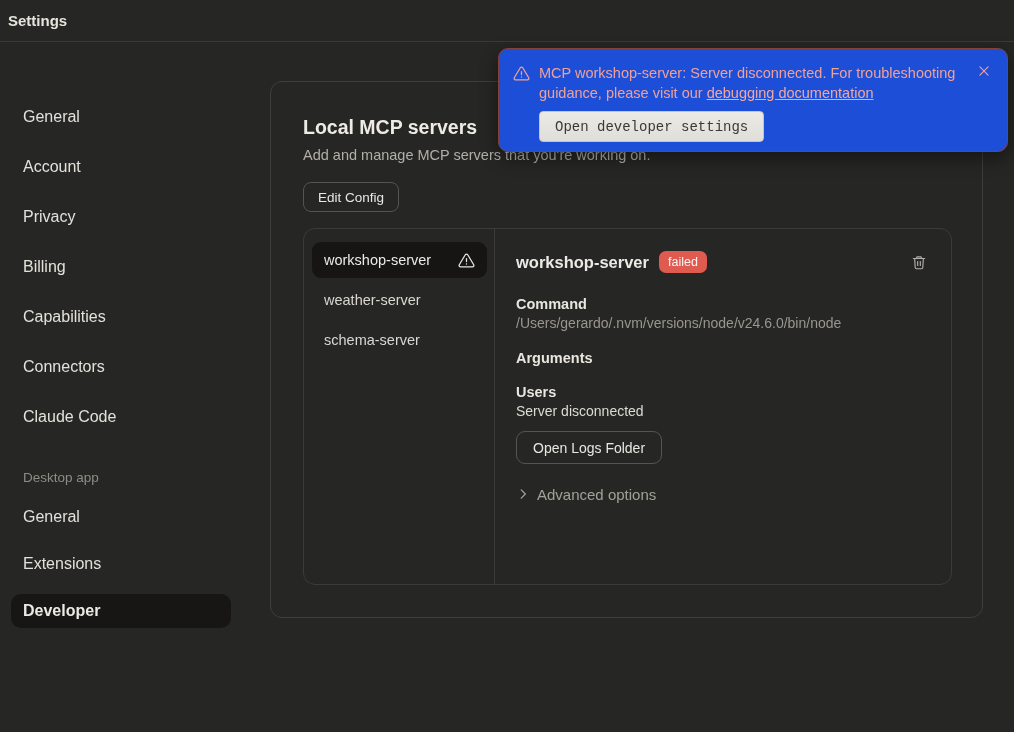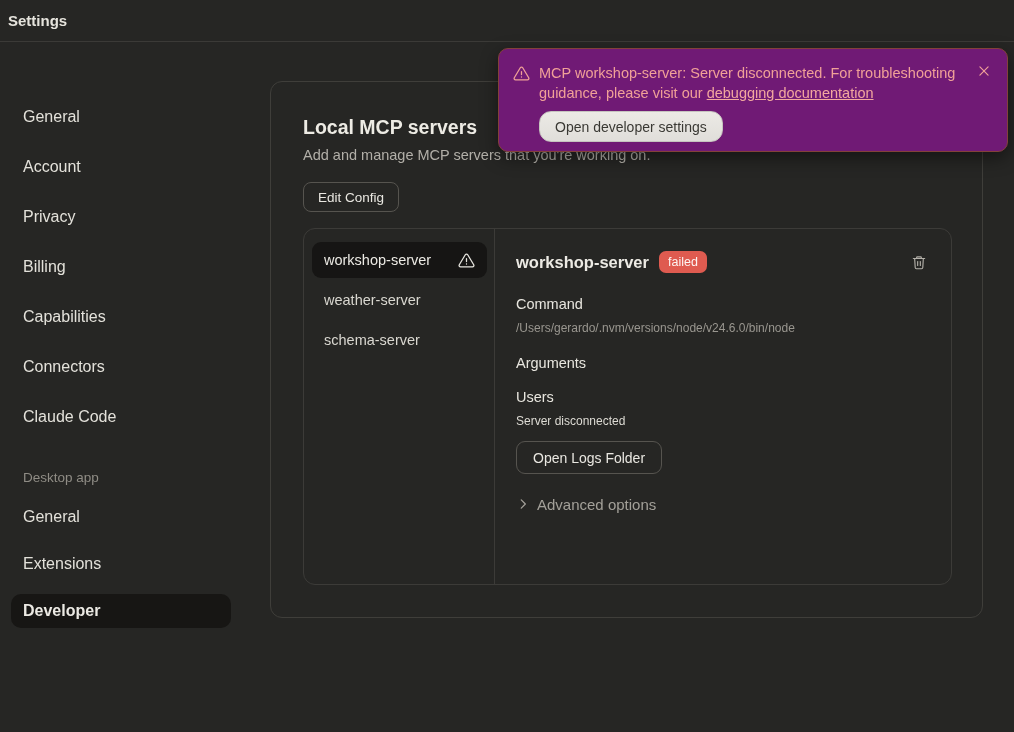--- a/index.html
+++ b/index.html
@@ -77,51 +77,51 @@
     position: absolute; left: 191px; right: 0; top: 0; bottom: 0;
     padding: 20px 24px 0 21px;
   }
   .detail-header { display: flex; align-items: center; height: 26px; margin-bottom: 20px; }
   .detail-title { font-size: 16.5px; font-weight: 700; color: #eceae4; }
   .badge {
     margin-left: 10px; background: #df5b50; color: #fdf4f2;
     font-size: 12.5px; line-height: 1; padding: 5px 9px 4px; border-radius: 7px;
   }
   .trash-btn { margin-left: auto; background: none; border: none; color: #b3b0a9; cursor: pointer; display: flex; padding: 0; }
-  .field-label { font-size: 14.5px; color: #e8e6df; line-height: 18px; }
-  .field-value { margin-top: 5px; font-size: 12px; color: #99968f; line-height: 20px; max-width: 415px; overflow-wrap: break-word; }
+  .field-label { font-size: 14.5px; color: #e8e6df; line-height: 18px; font-weight: bold; }
+  .field-value { font-size: 14px; color: #99968f; line-height: 20px; max-width: 415px; overflow-wrap: break-word; }
   .field-value.light { color: #dddbd4; }
   .gap { margin-top: 16px; }
   .logs-btn { margin-top: 10px; height: 33px; border-radius: 9px; font-size: 14px; padding: 0 16px; }
   .advanced {
     margin-top: 20px; display: flex; align-items: center; gap: 7px;
     font-size: 15px; color: #a3a099; cursor: pointer; height: 20px;
   }
   .advanced svg { color: #a3a099; }
 
   
   .toast {
     position: absolute; left: 498px; top: 48px; width: 510px; height: 104px;
-    background: #701a75; border: 1px solid #83413a; border-radius: 10px;
+    background: #1d4ed8; border: 1px solid #83413a; border-radius: 10px;
     box-shadow: 0 6px 18px rgba(0,0,0,0.45); z-index: 20;
     padding: 14px 16px 0 14px;
   }
   .toast-body { display: flex; align-items: flex-start; }
   .toast-warn { color: #f0a197; margin: 2px 9px 0 0; flex: none; display: flex; }
   .toast-text { width: 432px; font-size: 14.5px; line-height: 20px; color: #f0a197; }
   .toast-link { text-decoration: underline; color: #f2a89e; cursor: pointer; }
   .toast-close {
     position: absolute; right: 14px; top: 13px; background: none; border: none;
     color: #f0a197; cursor: pointer; display: flex; padding: 2px;
   }
   .toast-btn {
     margin: 8px 0 4px 26px; height: 31px; padding: 0 15px;
     background: linear-gradient(#eceae5, #e0deda); color: #3a3934;
-    border: 1px solid #c6c4bf; border-radius: 12px;
-    font-family: Liberation Sans, sans-serif; font-size: 14px; cursor: pointer;
+    border: 1px solid #c6c4bf; border-radius: 4px;
+    font-family: Liberation Mono, monospace; font-size: 14px; cursor: pointer;
   }
 </style>
 </head>
 <body>
 
 <div class="topbar">
   <div class="topbar-title">Settings</div>
 </div>
 
 <nav class="sidebar">

